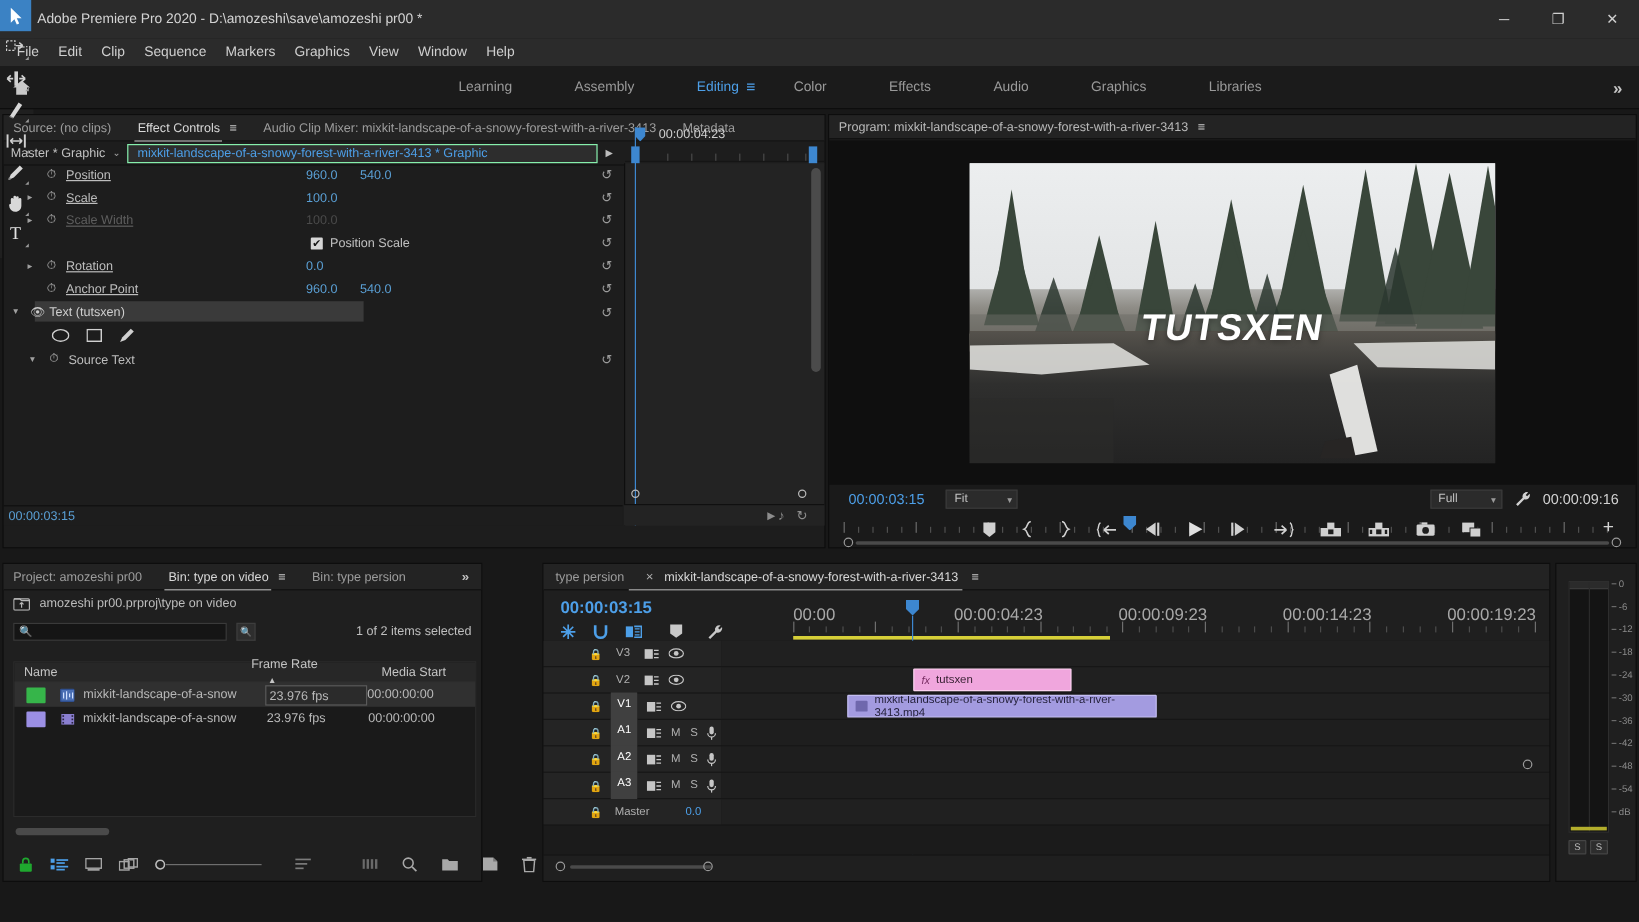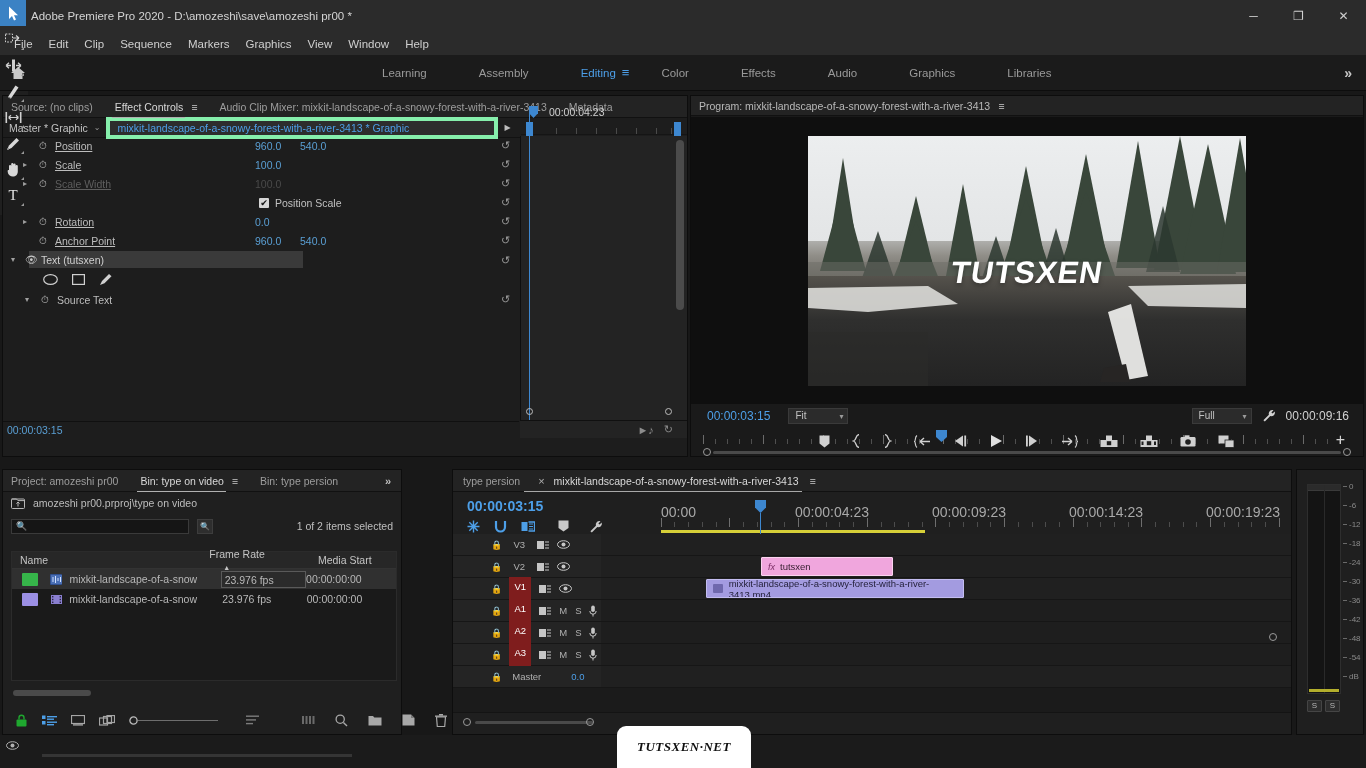--- a/index.html
+++ b/index.html
@@ -67,21 +67,21 @@
 
   
   #ecPanel { left:2px; top:95px; width:686px; height:362px; background:#1d1d1d; }
   .ec-head {
     height:20px; display:flex; align-items:center; padding-left:6px;
     border-bottom:1px solid #121212; background:#1d1d1d; font-size:10.5px;
   }
   .ec-master { color:#c2c2c2; }
   .ec-caret { margin:0 6px; color:#9a9a9a; font-size:8px; }
   .ec-clipname {
-    background:#2d2d2d; border:4px solid #86efac; color:#4d9fe8;
+    background:#2d2d2d; border:1px solid #86efac; color:#4d9fe8;
     padding:1px 7px; font-size:10.5px; flex:1; max-width:392px;
   }
   .ec-body { position:absolute; left:0; top:40px; right:0; bottom:18px; }
   .ec-left { position:absolute; left:0; top:0; width:516px; bottom:0; overflow:hidden; }
   .ec-right { position:absolute; left:517px; top:0; right:0; bottom:0; background:#232323; border-left:1px solid #0e0e0e; }
 
   .prow { position:relative; height:19px; display:flex; align-items:center; font-size:10.5px; color:#bdbdbd; }
   .prow.dim { color:#5e5e5e; }
   .prow .disc { margin-left:36px; width:12px; color:#b9b9b9; font-size:10px; }
   .prow .twirl { position:absolute; left:20px; color:#a0a0a0; font-size:8px; }
@@ -242,21 +242,21 @@
   .tl-ph { position:absolute; left:0; top:30px; width:11px; height:13px; background:#3d87d0;
      clip-path:polygon(0 0,100% 0,100% 58%,50% 100%,0 58%); }
   .tl-phline { position:absolute; top:43px; width:1px; bottom:22px; background:#3d87d0; }
 
   .tl-tracks { position:absolute; left:0; top:64px; right:0; bottom:22px; background:#1b1b1b; }
   .trk { position:relative; height:22px; border-bottom:1px solid #161616; }
   .trk .hdr { position:absolute; left:0; top:0; width:148px; height:100%; background:#242424;
       display:flex; align-items:center; }
   .trk .lock { margin-left:38px; color:#bdbdbd; font-size:9px; }
   .trk .tname { margin-left:7px; font-size:9.5px; color:#b0b0b0; width:20px; text-align:center; }
-  .trk .tname.sel { background:#7f1d1d; color:#fff; height:23px; line-height:19px; width:22px; border-radius:0; }
+  .trk .tname.sel { background:#404040; color:#fff; height:23px; line-height:19px; width:22px; border-radius:0; }
   .trk .ico { margin-left:8px; color:#c6c6c6; font-size:10px; }
   .trk .ms { margin-left:8px; font-size:9.5px; color:#b0b0b0; }
   .trk .body { position:absolute; left:148px; right:0; top:0; bottom:0; background:#202020; }
   .trk.audio .body { background:#1e1e1e; }
   .clip { position:absolute; top:1px; height:19px; border-radius:1px; display:flex; align-items:center;
       font-size:9.5px; overflow:hidden; }
   .clip.graphic { background:#f0a6dd; border:1px solid #fbd3ef; color:#3a2234; }
   .clip.graphic .fx { margin-left:6px; margin-right:5px; color:#7a2e64; font-style:italic; font-size:9px; }
   .clip.video { background:#a39be0; border:1px solid #c3bdf0; color:#221f38; }
   .clip.video .vi { margin-left:6px; margin-right:6px; width:10px; height:9px; background:#6f68ad; border-radius:1px; }
@@ -1181,26 +1181,14 @@
       <span class="am-tk" style="top:154px"></span>
         <span class="am-tk" style="top:173px"></span>
       <span class="am-tk" style="top:192px"></span>
     </div>
     <div class="am-sbtns">
       <span class="am-s">S</span>
       <span class="am-s">S</span>
     </div>
   </div>
 
-  <div class="bottomstrip">
-    <span class="bs-eye">
-      <svg width="13" height="9" viewBox="0 0 13 9">
-          <ellipse cx="6.5" cy="4.5" rx="6" ry="3.8" fill="none" stroke="#b0b0b0" stroke-width="1"></ellipse>
-          <circle cx="6.5" cy="4.5" r="2" fill="#b0b0b0"></circle>
-        </svg>
-    </span>
-    <span class="bs-line"></span>
-    <div class="watermark">
-      <span>TUTSXEN·NET</span>
-    </div>
-  </div>
 
 </div>
 
 </body></html>

